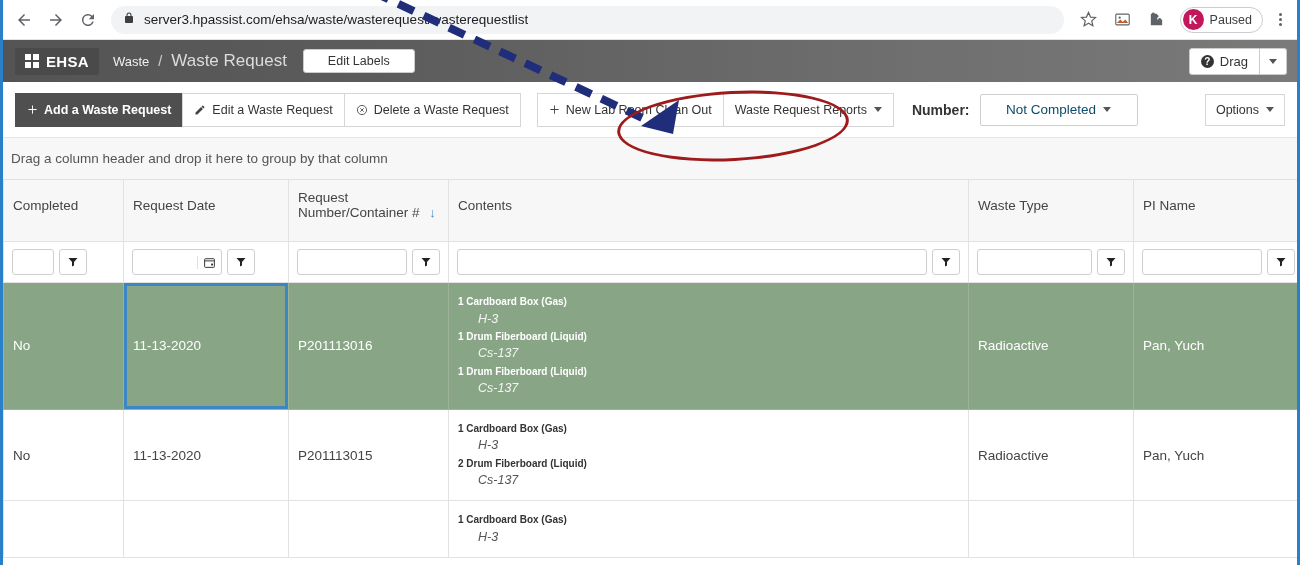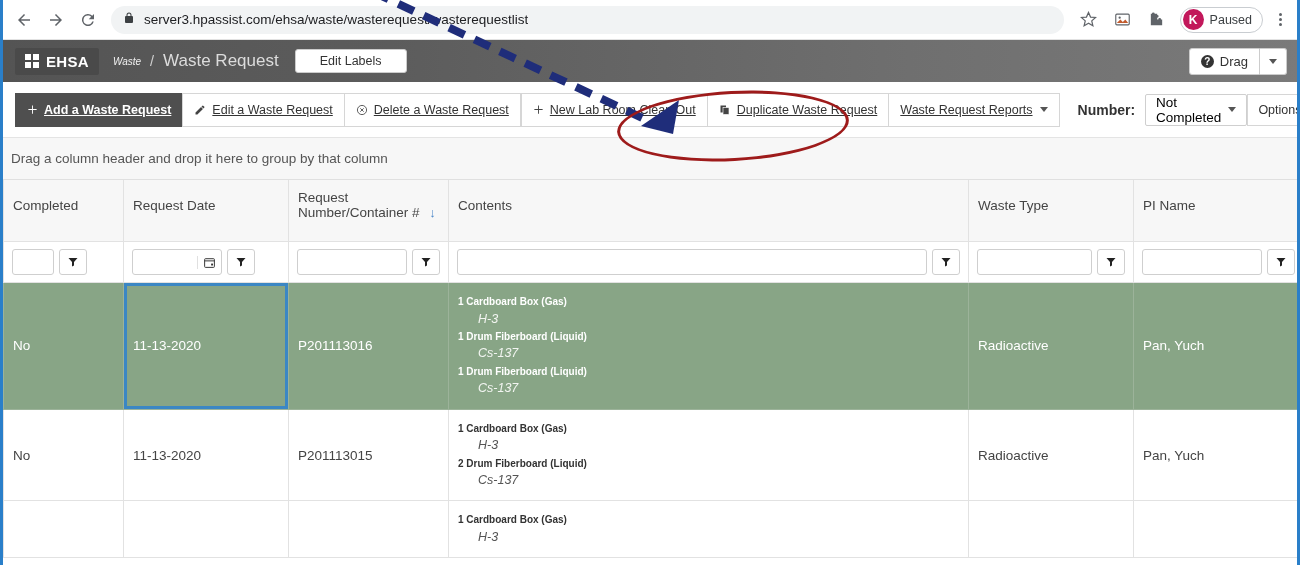--- a/index.html
+++ b/index.html
@@ -96,21 +96,21 @@
   .brand {
     display: flex; align-items: center;
     background: #4a4a4a;
     padding: 5px 10px;
     border-radius: 2px;
     margin-right: 14px;
   }
   .grid-icon { display: grid; grid-template-columns: 6px 6px; grid-gap: 2px; margin-right: 7px; }
   .grid-icon b { display:block; width: 6px; height: 6px; background: #fff; }
   .brand-name { font-size: 15px; font-weight: bold; letter-spacing: .3px; }
-  .crumb { font-size: 10px; color: #f0f0f0; font-style: italic; }
+  .crumb { font-size: 13px; color: #f0f0f0; }
   .crumb-sep { font-size: 14.5px; color: #cfcfcf; margin: 0 9px; }
   .crumb-current { font-size: 17px; color: #dcdcdc; }
   .edit-labels {
     margin-left: 16px;
     background: #fff; color: #333;
     border: 1px solid #ccc; border-radius: 3px;
     font-size: 12.5px;
     padding: 4px 24px;
   }
   .header-right { margin-left: auto; display: flex; align-items: stretch; }
@@ -145,36 +145,35 @@
   .btn-group { display: flex; align-items: stretch; }
   .tbtn {
     background: #fff;
     border: 1px solid #d6d6d6;
     border-right: none;
     font-size: 12.5px;
     color: #333;
     padding: 9px 11px;
     display: flex; align-items: center;
     white-space: nowrap;
-    text-decoration: underline;
   }
   .btn-group .tbtn:last-child { border-right: 1px solid #d6d6d6; }
   .tbtn.primary {
     background: #4f4f4f; color: #fff; font-weight: bold;
     border-color: #4f4f4f;
   }
   .tbtn .gi { margin-right: 6px; display: inline-flex; align-items: center; }
   .group-gap { width: 16px; }
   .status-label { font-size: 14px; font-weight: bold; color: #333; margin: 0 10px 0 18px; }
   .status-select {
     width: 158px; height: 32px;
     background: #fff; border: 1px solid #cfcfcf; border-radius: 2px;
-    display: flex; align-items: center; justify-content: space-between;
+    display: flex; align-items: center; justify-content: center;
     padding: 0 10px;
-    font-size: 13.5px; color: #000000;
+    font-size: 13.5px; color: #0c4a6e;
   }
   .options-btn {
     margin-left: auto;
     background: #fff; border: 1px solid #d6d6d6;
     font-size: 12.5px; color: #333;
     padding: 8px 10px;
     display: flex; align-items: center;
     white-space: nowrap;
   }
   .caret-dn {
@@ -379,29 +378,20 @@
     <div class="group-gap"></div>
 
     <div class="btn-group">
       <div class="tbtn">
         <span class="gi">
           <svg width="11" height="11" viewBox="0 0 24 24">
               <path d="M11 3h2v8h8v2h-8v8h-2v-8H3v-2h8z" fill="#444"></path>
             </svg>
         </span>
         <span>New Lab Room Clean Out</span>
-      </div>
-      <div class="tbtn">
-        <span class="gi">
-          <svg width="12" height="12" viewBox="0 0 24 24">
-              <rect x="3" y="3" width="11" height="14" fill="#444"></rect>
-              <rect x="8" y="7" width="12" height="14" fill="#444" stroke="#fff" stroke-width="1.3"></rect>
-            </svg>
-        </span>
-        <span>Duplicate Waste Request</span>
       </div>
       <div class="tbtn">
         <span>Waste Request Reports</span>
         <span class="caret-dn"></span>
       </div>
     </div>
 
     <span class="status-label">Number:</span>
     <div class="status-select">
       <span>Not Completed</span>

